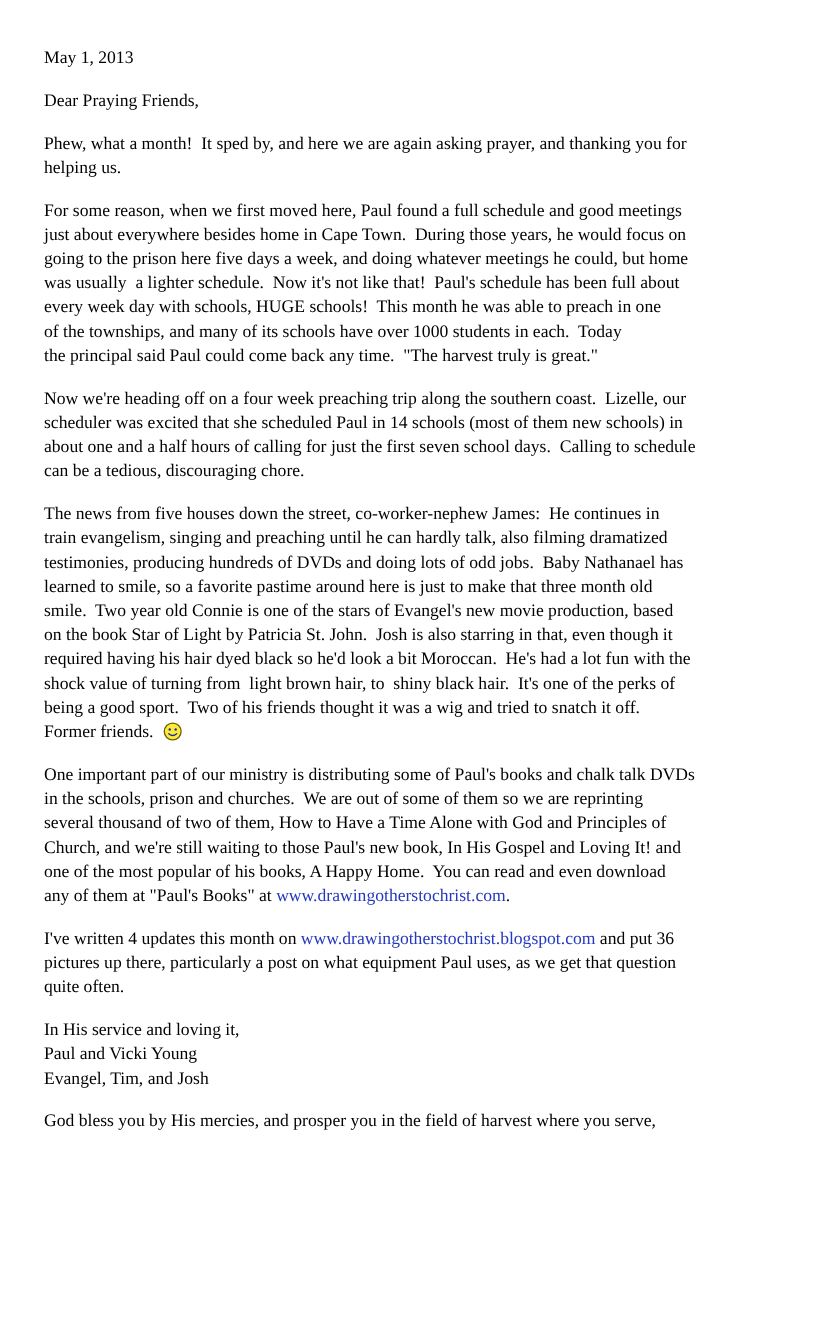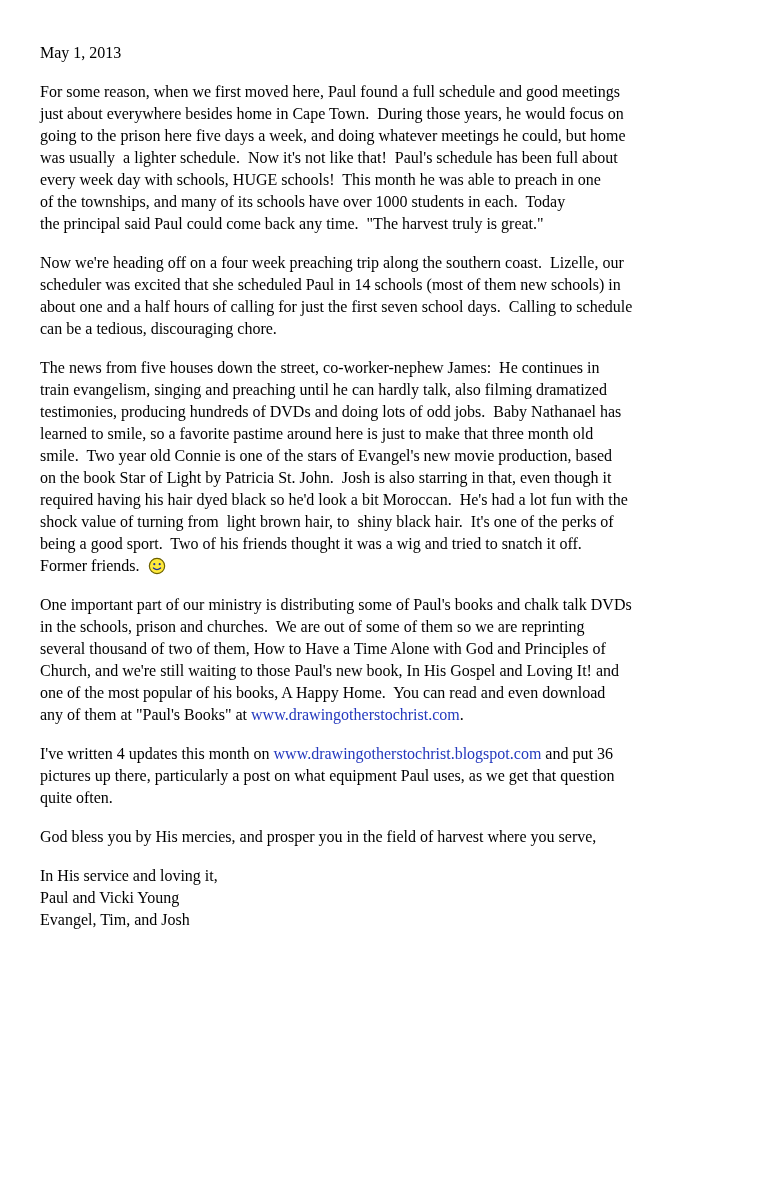--- a/index.html
+++ b/index.html
@@ -47,21 +47,24 @@
   .smiley svg { display: block; }
   .smiley-face { fill: var(--smiley-fill); stroke: var(--smiley-outline); stroke-width: 1.3; }
   .smiley-eye { fill: var(--smiley-features); }
   .smiley-mouth { fill: none; stroke: var(--smiley-features); stroke-width: 1.4; stroke-linecap: round; }
 </style>
 </head>
 <body>
 
 <div class="page">
   <p class="para">May 1, 2013</p>
+  <p class="para">Dear Praying Friends,</p>
   <div>
+      <p class="para"><span>Phew, what a month!  It sped by, and here we are again asking prayer, and thanking you for
+helping us.</span></p>
       <p class="para"><span>For some reason, when we first moved here, Paul found a full schedule and good meetings
 just about everywhere besides home in Cape Town.  During those years, he would focus on
 going to the prison here five days a week, and doing whatever meetings he could, but home
 was usually  a lighter schedule.  Now it's not like that!  Paul's schedule has been full about
 every week day with schools, HUGE schools!  This month he was able to preach in one
 of the townships, and many of its schools have over 1000 students in each.  Today
 the principal said Paul could come back any time.  "The harvest truly is great."</span></p>
       <p class="para"><span>Now we're heading off on a four week preaching trip along the southern coast.  Lizelle, our
 scheduler was excited that she scheduled Paul in 14 schools (most of them new schools) in
 about one and a half hours of calling for just the first seven school days.  Calling to schedule
@@ -83,18 +86,18 @@
           </svg></span></p>
       <p class="para"><span>One important part of our ministry is distributing some of Paul's books and chalk talk DVDs
 in the schools, prison and churches.  We are out of some of them so we are reprinting
 several thousand of two of them, </span><span class="italic">How to Have a Time Alone with God</span><span> and </span><span class="italic">Principles of
 Church</span><span>, and we're still waiting to those Paul's new book, </span><span class="italic">In His Gospel and Loving It!</span><span> and
 one of the most popular of his books, </span><span class="italic">A Happy Home.</span><span>  You can read and even download
 any of them at "Paul's Books" at </span><a href="#" class="link">www.drawingotherstochrist.com</a><span>.</span></p>
       <p class="para"><span>I've written 4 updates this month on </span><a href="#" class="link">www.drawingotherstochrist.blogspot.com</a><span> and put 36
 pictures up there, particularly a post on what equipment Paul uses, as we get that question
 quite often.</span></p>
-      <p class="para"><span>God bless you by His mercies, and prosper you in the field of harvest where you serve,</span></p>
       <p class="para"><span>In His service and loving it,
 Paul and Vicki Young
 Evangel, Tim, and Josh</span></p>
+      <p class="para"><span>God bless you by His mercies, and prosper you in the field of harvest where you serve,</span></p>
     </div>
 </div>
 
 </body></html>

